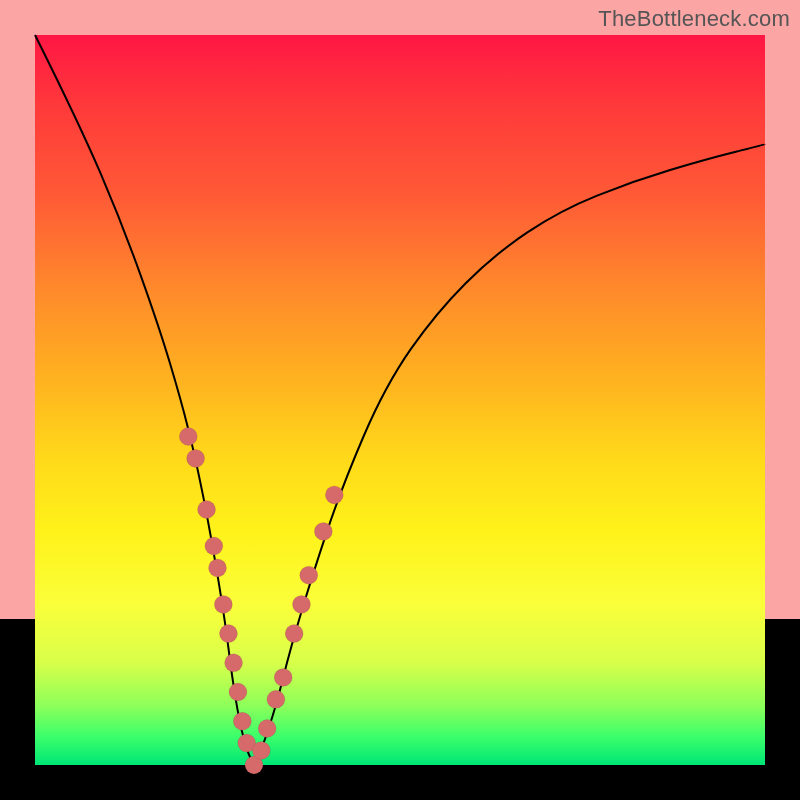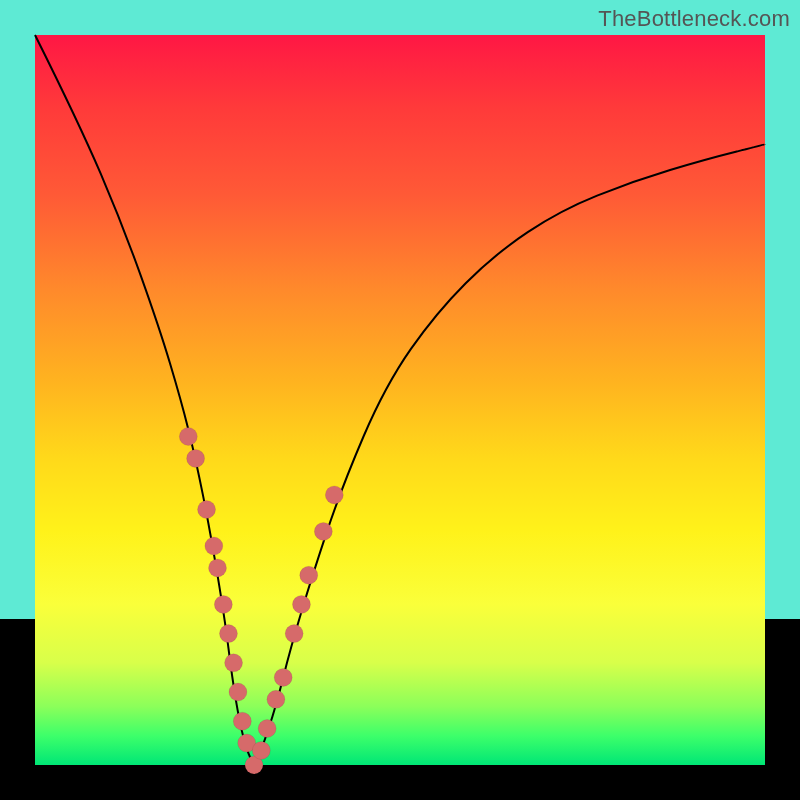--- a/index.html
+++ b/index.html
@@ -8,21 +8,21 @@
     width: 800px;
     height: 800px;
     overflow: hidden;
     background: #000;
     font-family: Arial, Helvetica, sans-serif;
   }
   .stage {
     position: relative;
     width: 800px;
     height: 619px;
-    background: #5eead4;
+    background: #fca5a5;
   }
   .plot-area {
     position: absolute;
     left: 35px;
     top: 35px;
     width: 730px;
     height: 730px;
     
     background: linear-gradient(
       to bottom,

